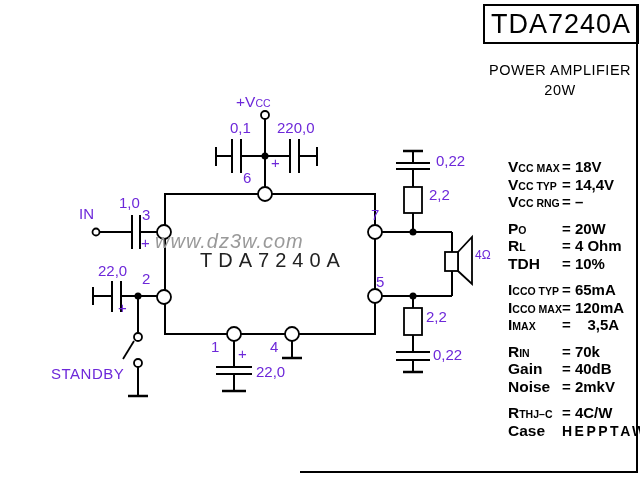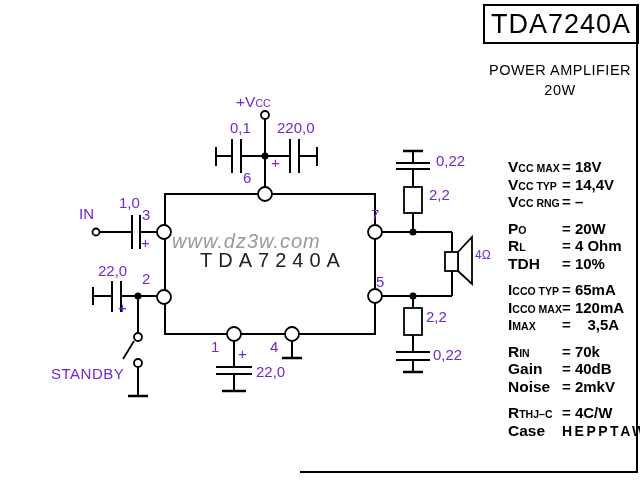--- a/index.html
+++ b/index.html
@@ -18,21 +18,21 @@
   #title-box .t{font-size:27px;letter-spacing:1px;font-weight:normal;}
   .subtitle{position:absolute;left:483px;width:154px;text-align:center;font-size:14.5px;letter-spacing:.5px;}
   
   #specs{position:absolute;left:508px;top:158px;width:126px;}
   .spec-group{margin-bottom:9px;font-weight:bold;}
   .spec-row{display:flex;align-items:baseline;height:17.5px;}
   .spec-sym{min-width:54px;white-space:nowrap;}
   .spec-val{font-size:15px;white-space:pre;}
   .spec-val.spaced{letter-spacing:2.5px;font-size:14px;}
   
-  #watermark{position:absolute;left:172px;top:230px;font-size:20px;font-style:italic;
+  #watermark{position:absolute;left:155px;top:230px;font-size:20px;font-style:italic;
     color:#9a9a9a;letter-spacing:1px;}
   #ic-name{position:absolute;left:165px;top:249px;width:210px;text-align:center;
     font-size:20px;letter-spacing:6px;text-indent:6px;color:#222;}
   .frame{position:absolute;background:#000;}
   svg{position:absolute;left:0;top:0;}
 </style>
 </head>
 <body>
 
 <div id="canvas">

